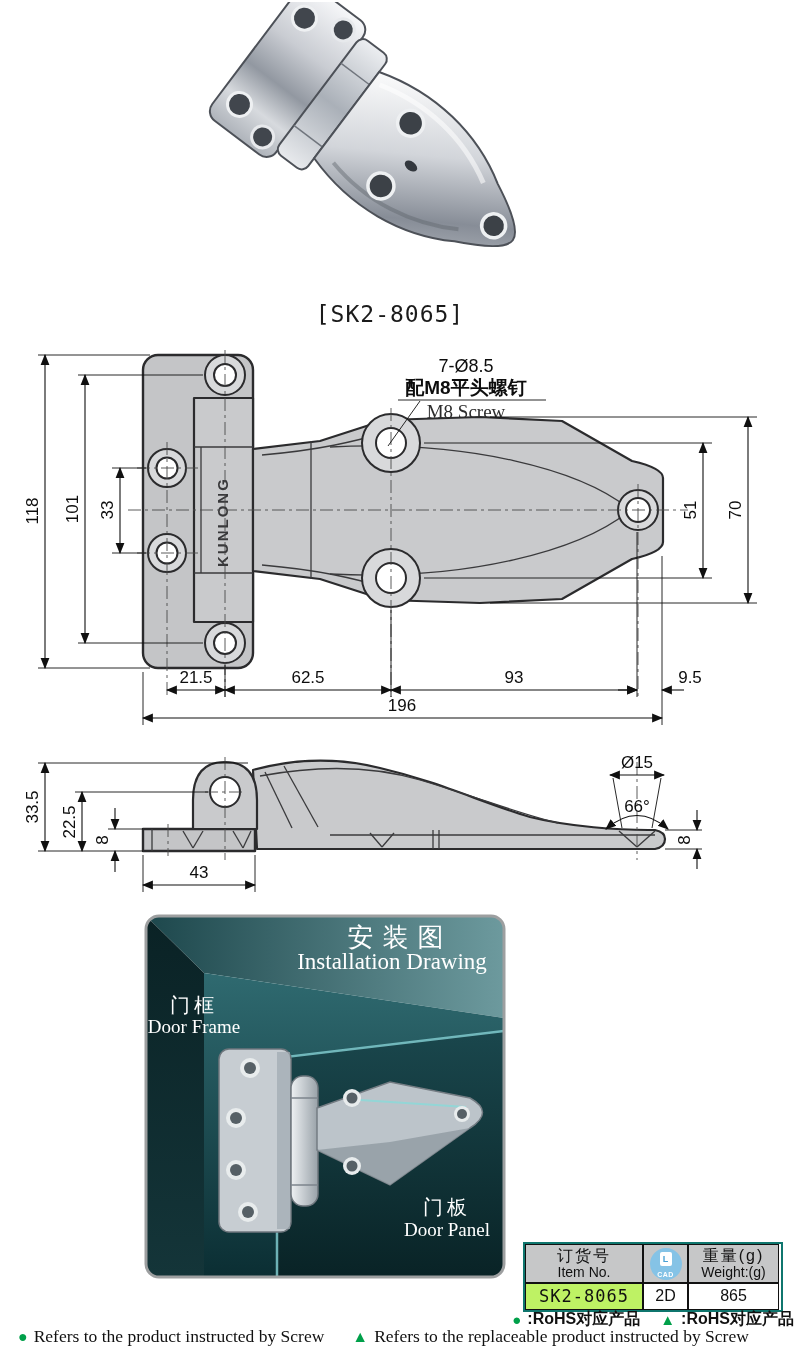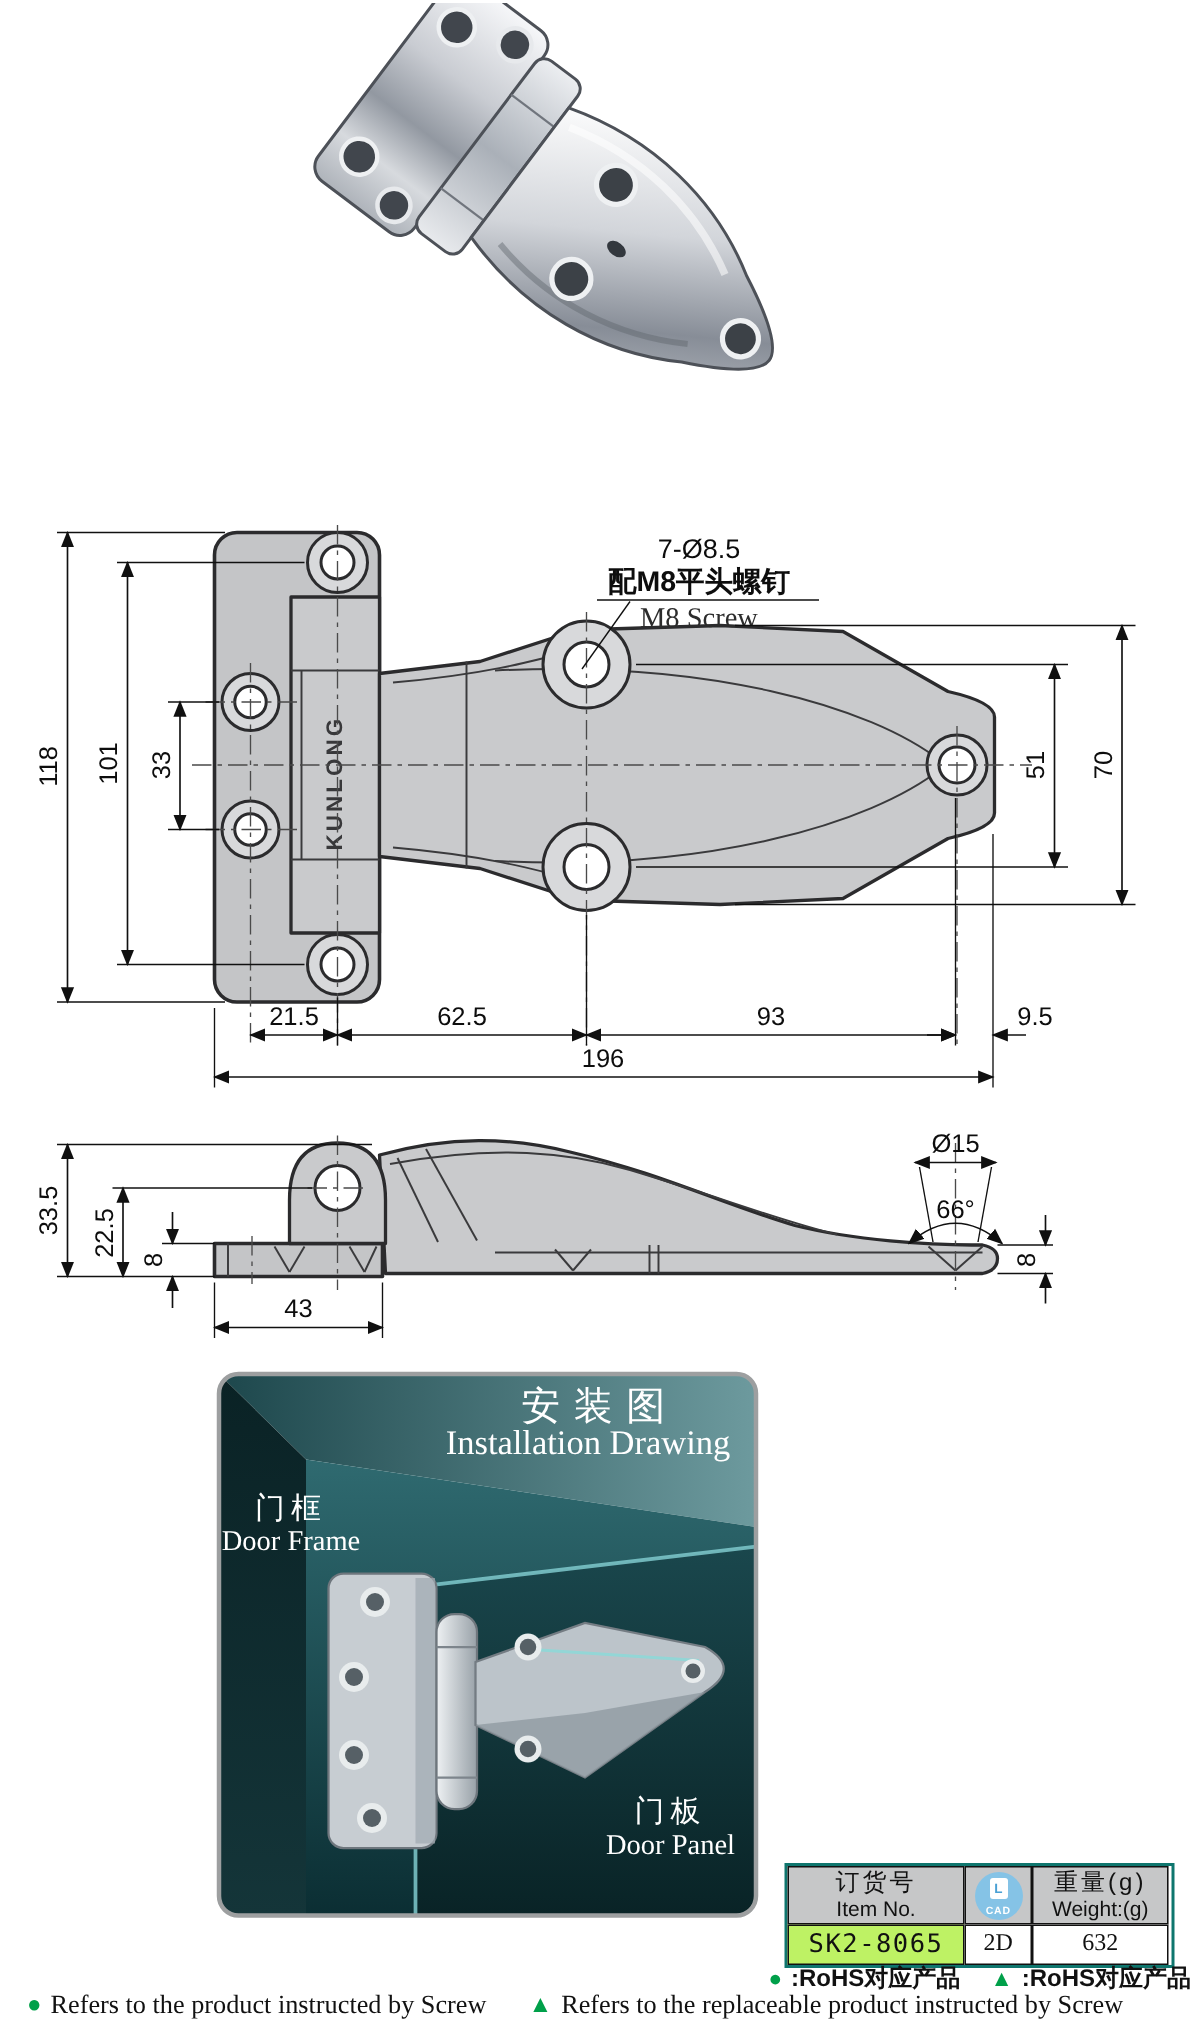--- a/index.html
+++ b/index.html
@@ -35,21 +35,21 @@
 
   
   #spec-table{left:523px;top:1242px;width:256px;border:2px solid #0f766e;border-collapse:collapse;
     display:grid;grid-template-columns:118px 45px 91px;grid-template-rows:39px 27px;}
   #spec-table .cell{border:1px solid #111;display:flex;flex-direction:column;
     align-items:center;justify-content:center;line-height:1.05;}
   #spec-table .head{background:#c6c7c8;}
   .th-zh{font-size:16px;letter-spacing:2px;}
   .th-en{font-family:Liberation Sans, sans-serif;font-size:14px;}
   .cell-item{background:#bef264;font-family:"DejaVu Sans Mono",monospace;font-size:17px;letter-spacing:1px;}
-  .cell-plain{background:#fff;font-family:Liberation Serif, serif;font-size:16px;text-align:right;}
+  .cell-plain{background:#fff;font-family:Liberation Sans, sans-serif;font-size:16px;text-align:right;}
   .cad-circle{width:32px;height:32px;border-radius:50%;background:#85c3e6;position:relative;}
   .cad-doc{position:absolute;top:4px;left:10px;width:12px;height:14px;background:#fff;border-radius:2px;
     font-size:9px;font-weight:bold;color:#4aa0d4;text-align:center;line-height:14px;}
   .cad-label{position:absolute;bottom:1px;width:100%;text-align:center;color:#fff;
     font-size:7px;font-weight:bold;letter-spacing:0.5px;}
 
   
   #legend-zh{top:1309px;right:6px;display:flex;gap:20px;align-items:center;
     font-size:16px;font-weight:bold;color:#111;}
   #legend-en{top:1326px;left:18px;display:flex;gap:28px;align-items:center;
@@ -103,20 +103,21 @@
       <path d="M-40,46 C10,58 60,48 100,24" fill="none" stroke="#60656d" stroke-width="4" opacity="0.45"></path>
       <circle cx="-2" cy="-32" r="13" fill="#3c4147"></circle>
         <circle cx="-2" cy="-32" r="13" fill="none" stroke="#eef0f2" stroke-width="3.5"></circle>
       <circle cx="12" cy="36" r="13" fill="#3c4147"></circle>
         <circle cx="12" cy="36" r="13" fill="none" stroke="#eef0f2" stroke-width="3.5"></circle>
       <circle cx="126" cy="0" r="12" fill="#3c4147"></circle>
         <circle cx="126" cy="0" r="12" fill="none" stroke="#eef0f2" stroke-width="3.5"></circle>
       <ellipse cx="24" cy="2" rx="7" ry="4.5" fill="#33383e"></ellipse>
     </g>
   </svg>
+  <div class="abs" id="model-label">[SK2-8065]</div>
 
   <svg class="abs" style="left:0;top:340px;" width="800" height="400" viewBox="0 340 800 400">
     <defs>
       <marker id="arr" viewBox="0 0 10 10" refX="9" refY="5" markerWidth="10" markerHeight="10" orient="auto-start-reverse">
           <path d="M0,1 L10,5 L0,9 Z" fill="#101010"></path>
         </marker>
     </defs>
 
     <rect x="143" y="355" width="110" height="313" rx="15" class="outline"></rect>
 
@@ -345,21 +346,21 @@
         <div class="cad-doc">L</div>
         <div class="cad-label">CAD</div>
       </div>
     </div>
     <div class="cell head">
       <span class="th-zh">重量(g)</span>
       <span class="th-en">Weight:(g)</span>
     </div>
     <div class="cell cell-item">SK2-8065</div>
     <div class="cell cell-plain">2D</div>
-    <div class="cell cell-plain">632</div>
+    <div class="cell cell-plain">865</div>
   </div>
 
   <div class="abs" id="legend-zh">
     <span class="pair">
       <span class="g-glyph">●</span>
         <span>:RoHS对应产品</span>
     </span>
     <span class="pair">
       <span class="g-glyph">▲</span>
         <span>:RoHS对应产品</span>

